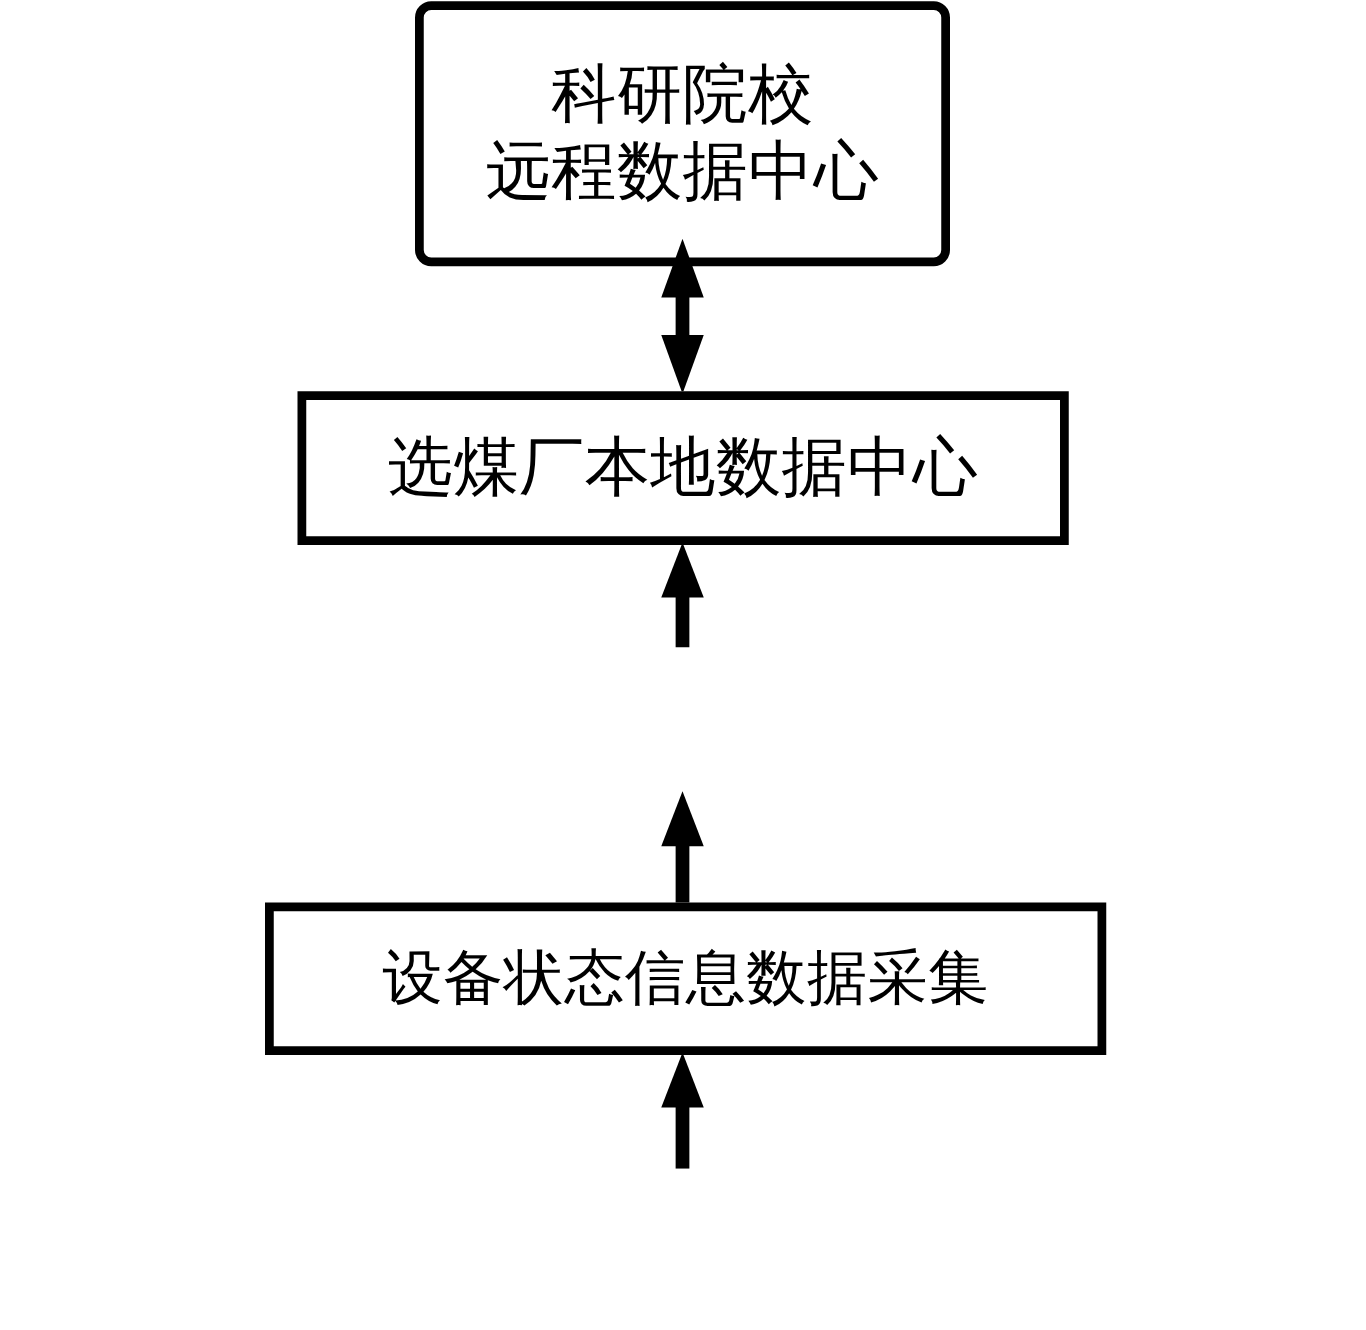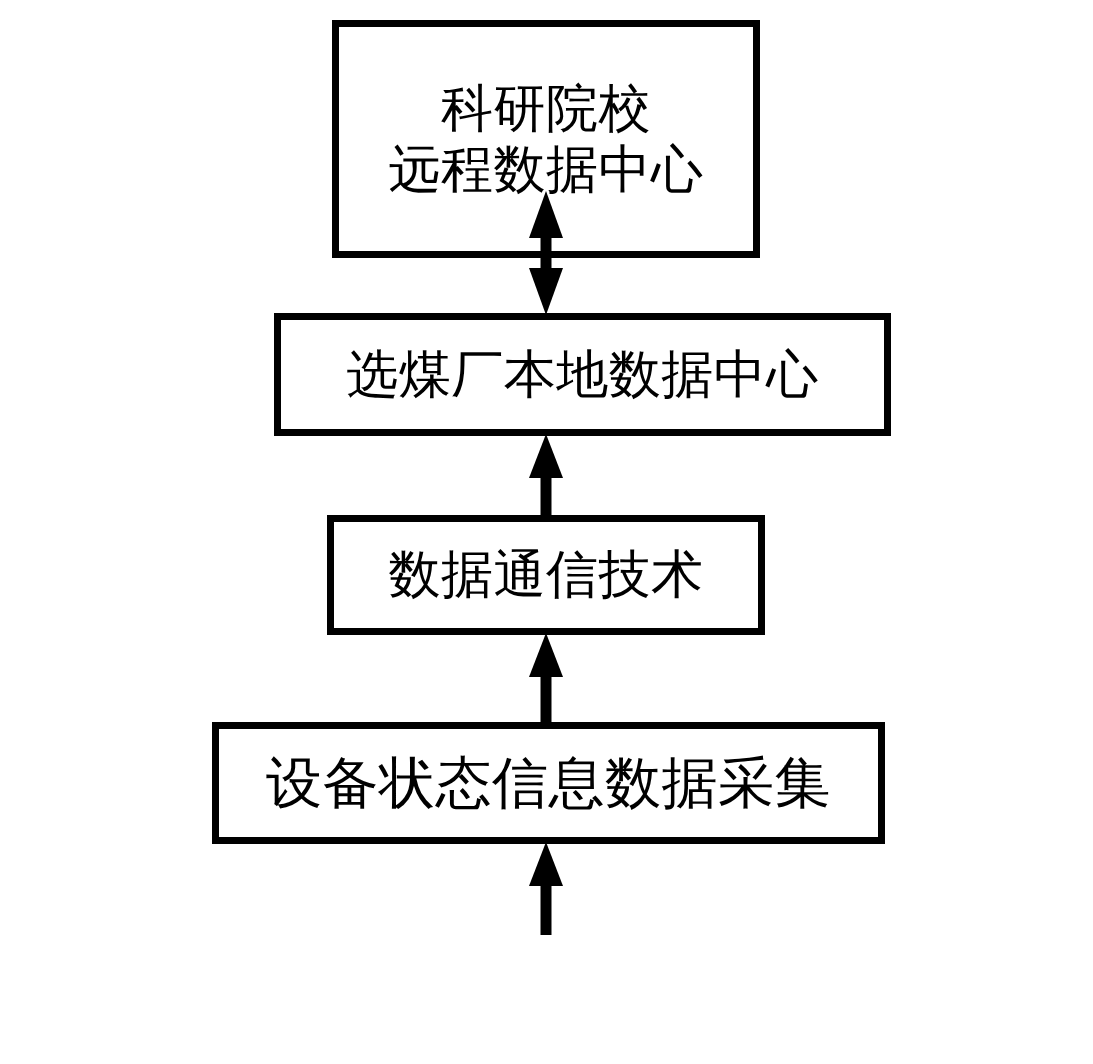--- a/index.html
+++ b/index.html
@@ -28,38 +28,38 @@
   }
   .node-label {
     color: #000000;
     line-height: 1.18;
     white-space: pre-line;
     letter-spacing: 0.5px;
   }
 
   
   #node-remote-data-center {
-    left: 332px;  top: 20px;   width: 428px; height: 238px;
+    left: 332px;  top: 1px;   width: 428px; height: 212px; border-radius: 13px;
   }
   #node-remote-data-center .node-label { font-size: 52px; }
 
   #node-local-data-center {
-    left: 238px;  top: 313px; width: 617px; height: 123px; margin-left: 36px;
+    left: 238px;  top: 313px; width: 617px; height: 123px;
   }
   #node-local-data-center .node-label { font-size: 52px; }
 
   #node-data-comm-tech {
     left: 327px;  top: 515px; width: 438px; height: 120px;
   }
   #node-data-comm-tech .node-label { font-size: 52px; }
 
   #node-status-acquisition {
     left: 212px;  top: 722px; width: 673px; height: 122px;
   }
-  #node-status-acquisition .node-label { font-size: 56px; }
+  #node-status-acquisition .node-label { font-size: 48px; }
 
   #node-coal-equipment {
     left: 4px;    top: 932px; width: 1085px; height: 127px;
   }
   #node-coal-equipment .node-label { font-size: 54px; }
 
   
   .connector {
     position: absolute;
     overflow: visible;
@@ -93,23 +93,20 @@
     <span class="node-label">选煤厂本地数据中心</span>
   </div>
 
   <div class="connector" id="connector-local-comm">
     <svg width="60" height="85" viewBox="0 0 60 85" xmlns="http://www.w3.org/2000/svg">
       <line x1="30" y1="38" x2="30" y2="85" stroke="#000000" stroke-width="11"></line>
       <polygon points="30,1 47,45 13,45" fill="#000000"></polygon>
     </svg>
   </div>
 
-  <div class="node-box" id="node-data-comm-tech">
-    <span class="node-label">数据通信技术</span>
-  </div>
 
   <div class="connector" id="connector-comm-acq">
     <svg width="60" height="93" viewBox="0 0 60 93" xmlns="http://www.w3.org/2000/svg">
       <line x1="30" y1="38" x2="30" y2="93" stroke="#000000" stroke-width="11"></line>
       <polygon points="30,1 47,45 13,45" fill="#000000"></polygon>
     </svg>
   </div>
 
   <div class="node-box" id="node-status-acquisition">
     <span class="node-label">设备状态信息数据采集</span>

